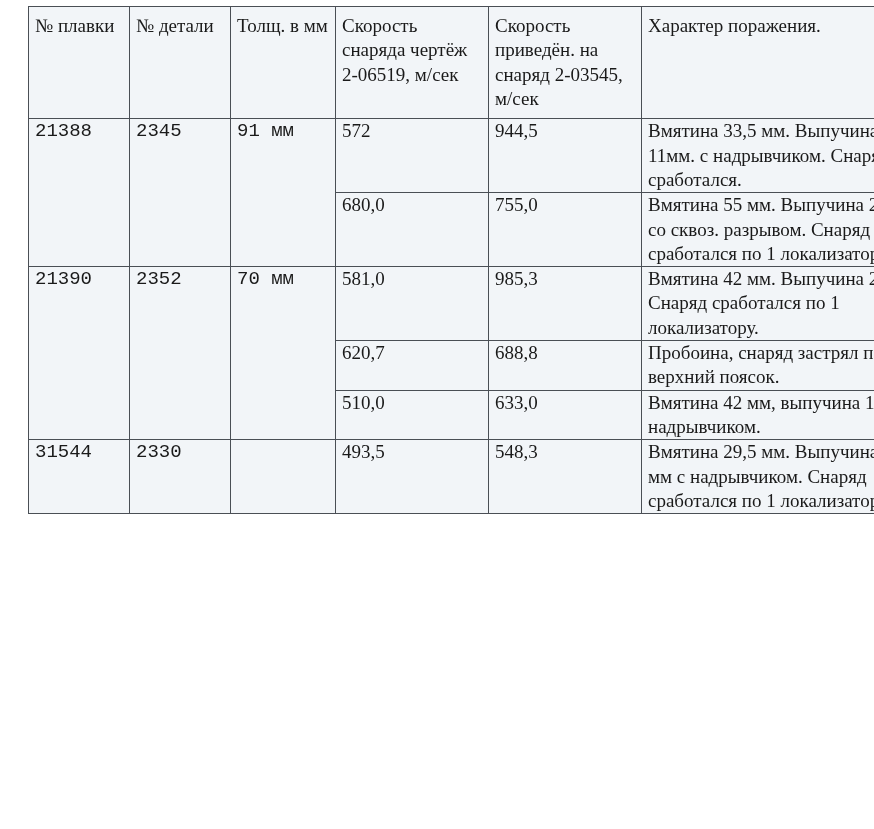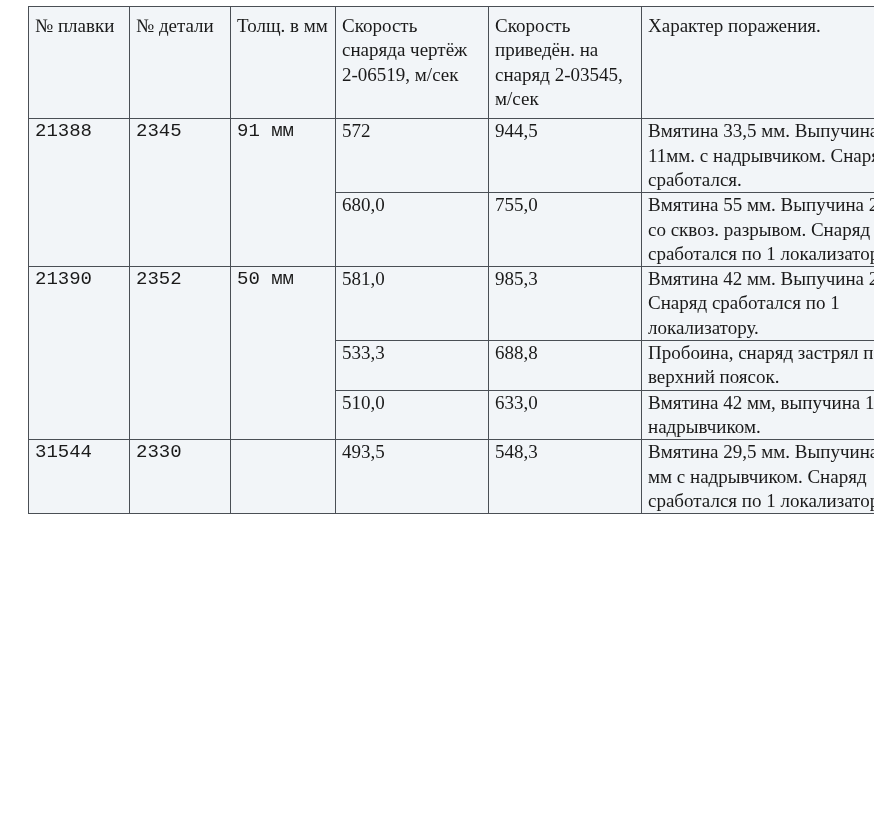--- a/index.html
+++ b/index.html
@@ -96,27 +96,27 @@
       </tr>
       <tr>
         <td class="cell-speed">680,0</td>
         <td class="cell-red">755,0</td>
         <td class="cell-desc">Вмятина 55 мм. Выпучина 29 мм. со сквоз. разрывом. Снаряд сработался по 1 локализатору.</td>
       </tr>
 
       <tr>
         <td class="cell-heat" rowspan="3">21390</td>
         <td class="cell-part" rowspan="3">2352</td>
-        <td class="cell-thick" rowspan="3">50 мм</td>
+        <td class="cell-thick" rowspan="3">70 мм</td>
         <td class="cell-speed">581,0</td>
         <td class="cell-red">985,3</td>
         <td class="cell-desc">Вмятина 42 мм. Выпучина 21 мм. Снаряд сработался по 1 локализатору.</td>
       </tr>
       <tr>
-        <td class="cell-speed">533,3</td>
+        <td class="cell-speed">620,7</td>
         <td class="cell-red">688,8</td>
         <td class="cell-desc">Пробоина, снаряд застрял по верхний поясок.</td>
       </tr>
       <tr>
         <td class="cell-speed">510,0</td>
         <td class="cell-red">633,0</td>
         <td class="cell-desc">Вмятина 42 мм, выпучина 18 мм с надрывчиком.</td>
       </tr>
 
       <tr>

